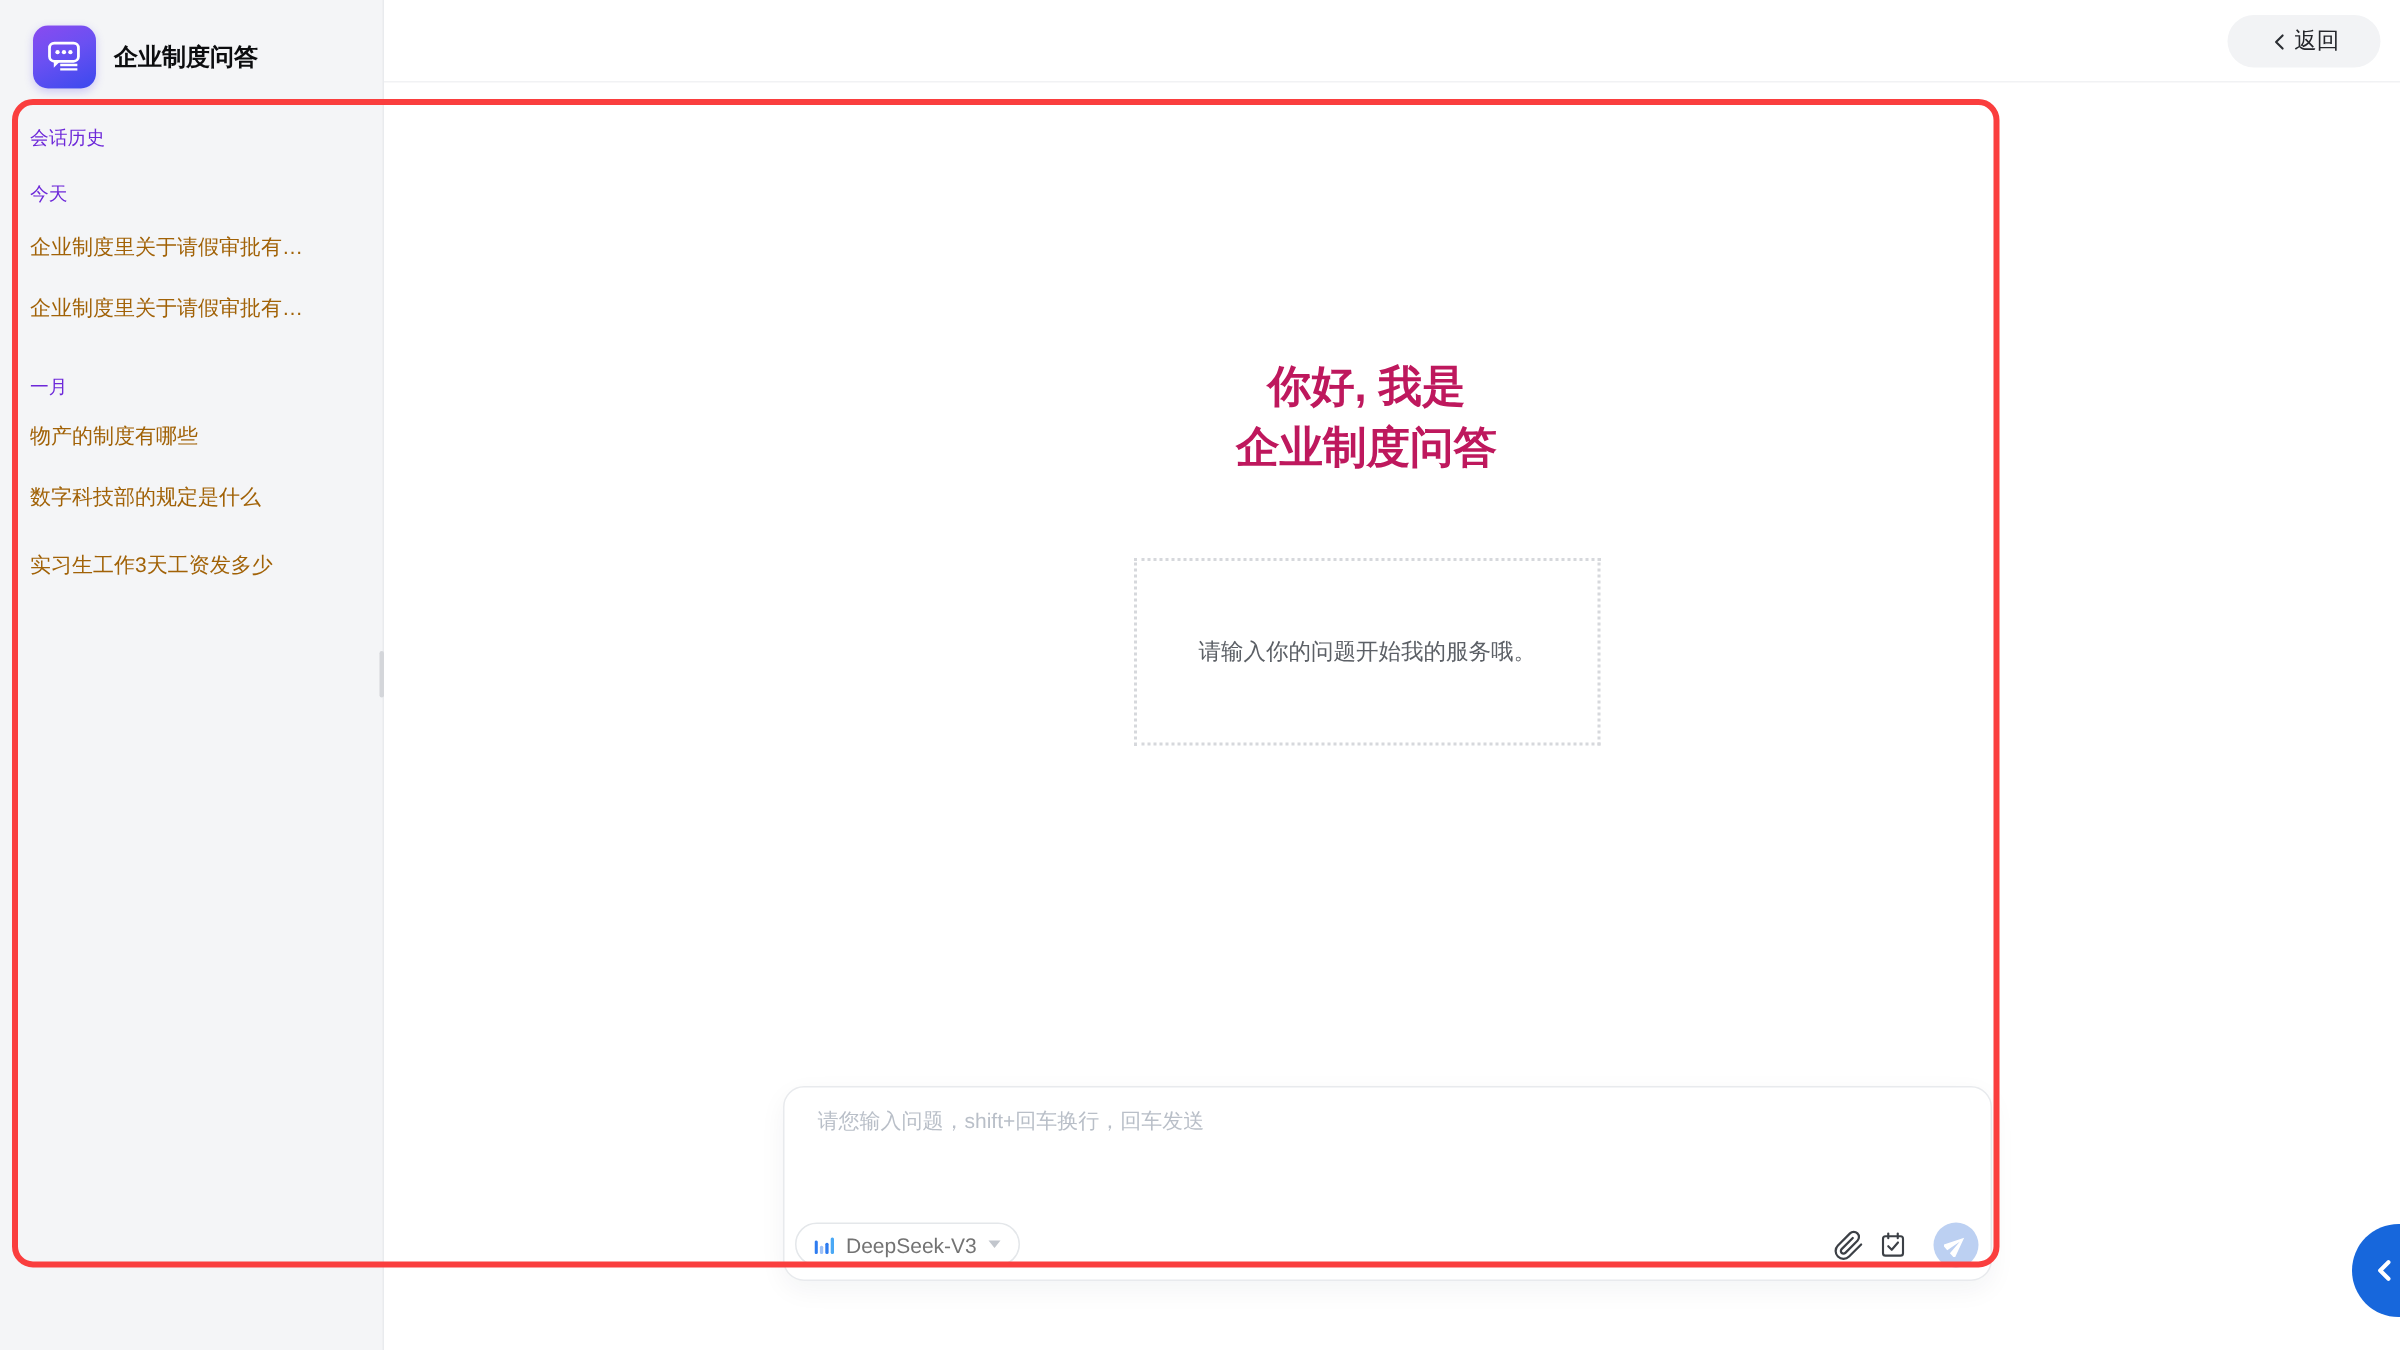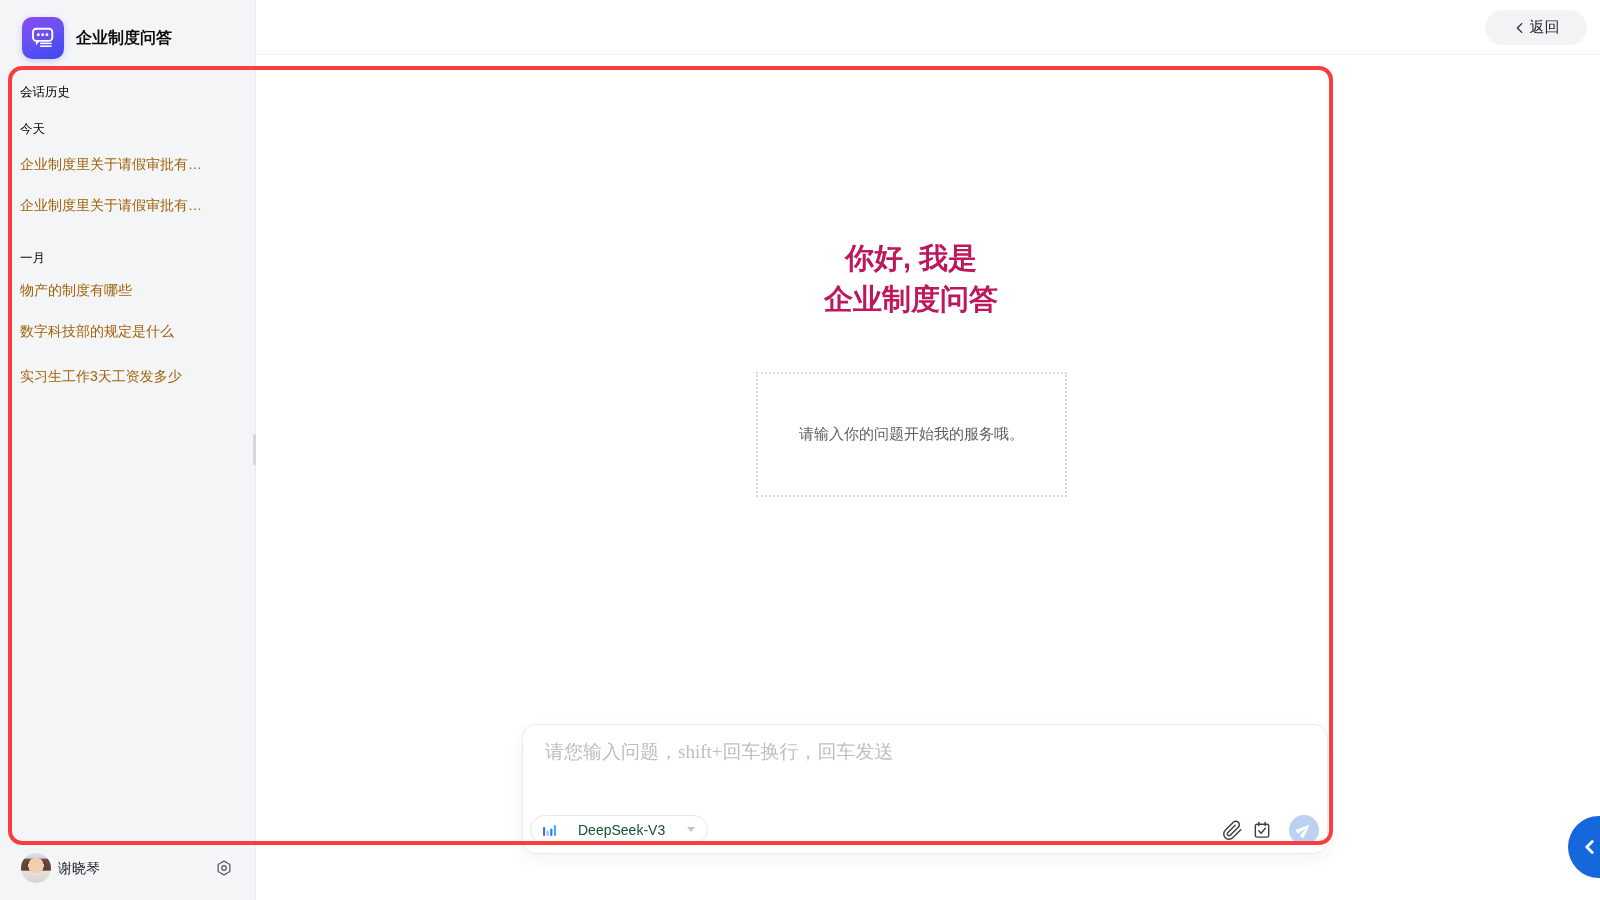--- a/index.html
+++ b/index.html
@@ -12,21 +12,21 @@
   
   .sidebar { position:absolute; left:0; top:0; width:256px; height:900px;
     background:#f4f5f7; border-right:1px solid #e9ebee; z-index:1; }
   .logo-row { position:absolute; left:22px; top:17px; display:flex; align-items:center; gap:12px; }
   .logo-box { width:42px; height:42px; border-radius:10px;
     background:linear-gradient(155deg,#8a4bf0 0%,#6a50f2 45%,#3a49ee 100%);
     display:flex; align-items:center; justify-content:center;
     box-shadow:0 2px 6px rgba(90,70,240,.25); }
   .app-title { font-size:16px; font-weight:bold; color:#0c0d0f; }
 
-  .side-label { position:absolute; left:20px; font-size:12.5px; color:#000000; }
+  .side-label { position:absolute; left:20px; font-size:12.5px; color:#6d28d9; }
   .side-item { position:absolute; left:20px; font-size:14px; color:#a16207;
     width:216px; white-space:nowrap; overflow:hidden; cursor:pointer; }
 
   .scroll-thumb { position:absolute; left:253px; top:434px; width:3px; height:31px;
     background:#d4d6da; border-radius:2px; }
 
   .new-chat-btn { position:absolute; left:22px; top:800px; width:211px; height:38px;
     background:#ffffff; border:none; border-radius:19px;
     display:flex; align-items:center; justify-content:center; gap:9px;
     font-size:14px; color:#202328; cursor:pointer;
@@ -57,28 +57,28 @@
   .hint-box { position:absolute; left:756px; top:372px; width:311px; height:125px;
     background:#fff; border:2px dotted #d6d8dc;
     display:flex; align-items:center; justify-content:center;
     font-size:15px; color:#5c6066;font-family:Liberation Serif, serif; }
 
   
   .composer { position:absolute; left:522px; top:724px; width:806px; height:130px;
     background:#ffffff; border:1px solid #e8eaed; border-radius:14px;
     box-shadow:0 6px 18px rgba(25,35,60,.05); z-index:3; }
   .composer textarea { position:absolute; left:22px; top:14px; width:620px; height:62px;
-    border:none; outline:none; resize:none; font-family:Liberation Serif, serif;
-    font-size:19px; color:#ef4444; background:transparent; }
+    border:none; outline:none; resize:none; font-family:Liberation Sans, sans-serif;
+    font-size:14px; color:#ef4444; background:transparent; }
   .composer textarea::placeholder { color:#b9bfc8; }
 
   .model-pill { position:absolute; left:7px; top:90px; height:29px;
-    display:flex; align-items:center; gap:22px; padding:0 12px;
+    display:flex; align-items:center; gap:8px; padding:0 12px;
     background:#fff; border:1px solid #e4e7ea; border-radius:15px;
-    font-size:14px; color:#14532d; cursor:pointer; font-family:inherit; }
+    font-size:14px; color:#737373; cursor:pointer; font-family:inherit; }
   .caret-down { width:0; height:0; border-left:4.5px solid transparent;
     border-right:4.5px solid transparent; border-top:5.5px solid #c2c6cd; }
 
   .icon-btn { position:absolute; width:22px; height:22px; background:none; border:none;
     padding:0; cursor:pointer; display:flex; align-items:center; justify-content:center; }
   .attach-btn { left:698px; top:94px; }
   .task-btn  { left:728px; top:94px; }
   .send-btn { position:absolute; left:766px; top:90px; width:30px; height:30px;
     border-radius:50%; background:#bcd0f2; border:none; cursor:pointer;
     display:flex; align-items:center; justify-content:center; }
@@ -117,30 +117,20 @@
   <div class="side-item" style="top:156px">企业制度里关于请假审批有…</div>
   <div class="side-item" style="top:197px">企业制度里关于请假审批有…</div>
   <div class="side-label" style="top:250px">一月</div>
   <div class="side-item" style="top:282px">物产的制度有哪些</div>
   <div class="side-item" style="top:323px">数字科技部的规定是什么</div>
   <div class="side-item" style="top:368px">实习生工作3天工资发多少</div>
 
   <div class="scroll-thumb"></div>
 
 
-  <div class="user-row">
-    <div class="avatar"></div>
-    <div class="user-name">谢晓琴</div>
-    <button class="gear-btn">
-      <svg width="18" height="18" viewBox="0 0 24 24" fill="none">
-        <path d="M12 2.8 L19.8 7.3 V16.7 L12 21.2 L4.2 16.7 V7.3 Z" stroke="#5f646b" stroke-width="1.8" stroke-linejoin="round"></path>
-        <circle cx="12" cy="12" r="3" stroke="#5f646b" stroke-width="1.8"></circle>
-      </svg>
-    </button>
-  </div>
 </div>
 
 <div class="header">
   <button class="back-btn">
     <span>
       <svg width="14" height="14" viewBox="0 0 24 24" fill="none">
         <polyline points="15,4.5 7.5,12 15,19.5" stroke="#2b2e33" stroke-width="2.4" stroke-linecap="round" stroke-linejoin="round"></polyline>
       </svg>
     </span>
     <span>返回</span>

